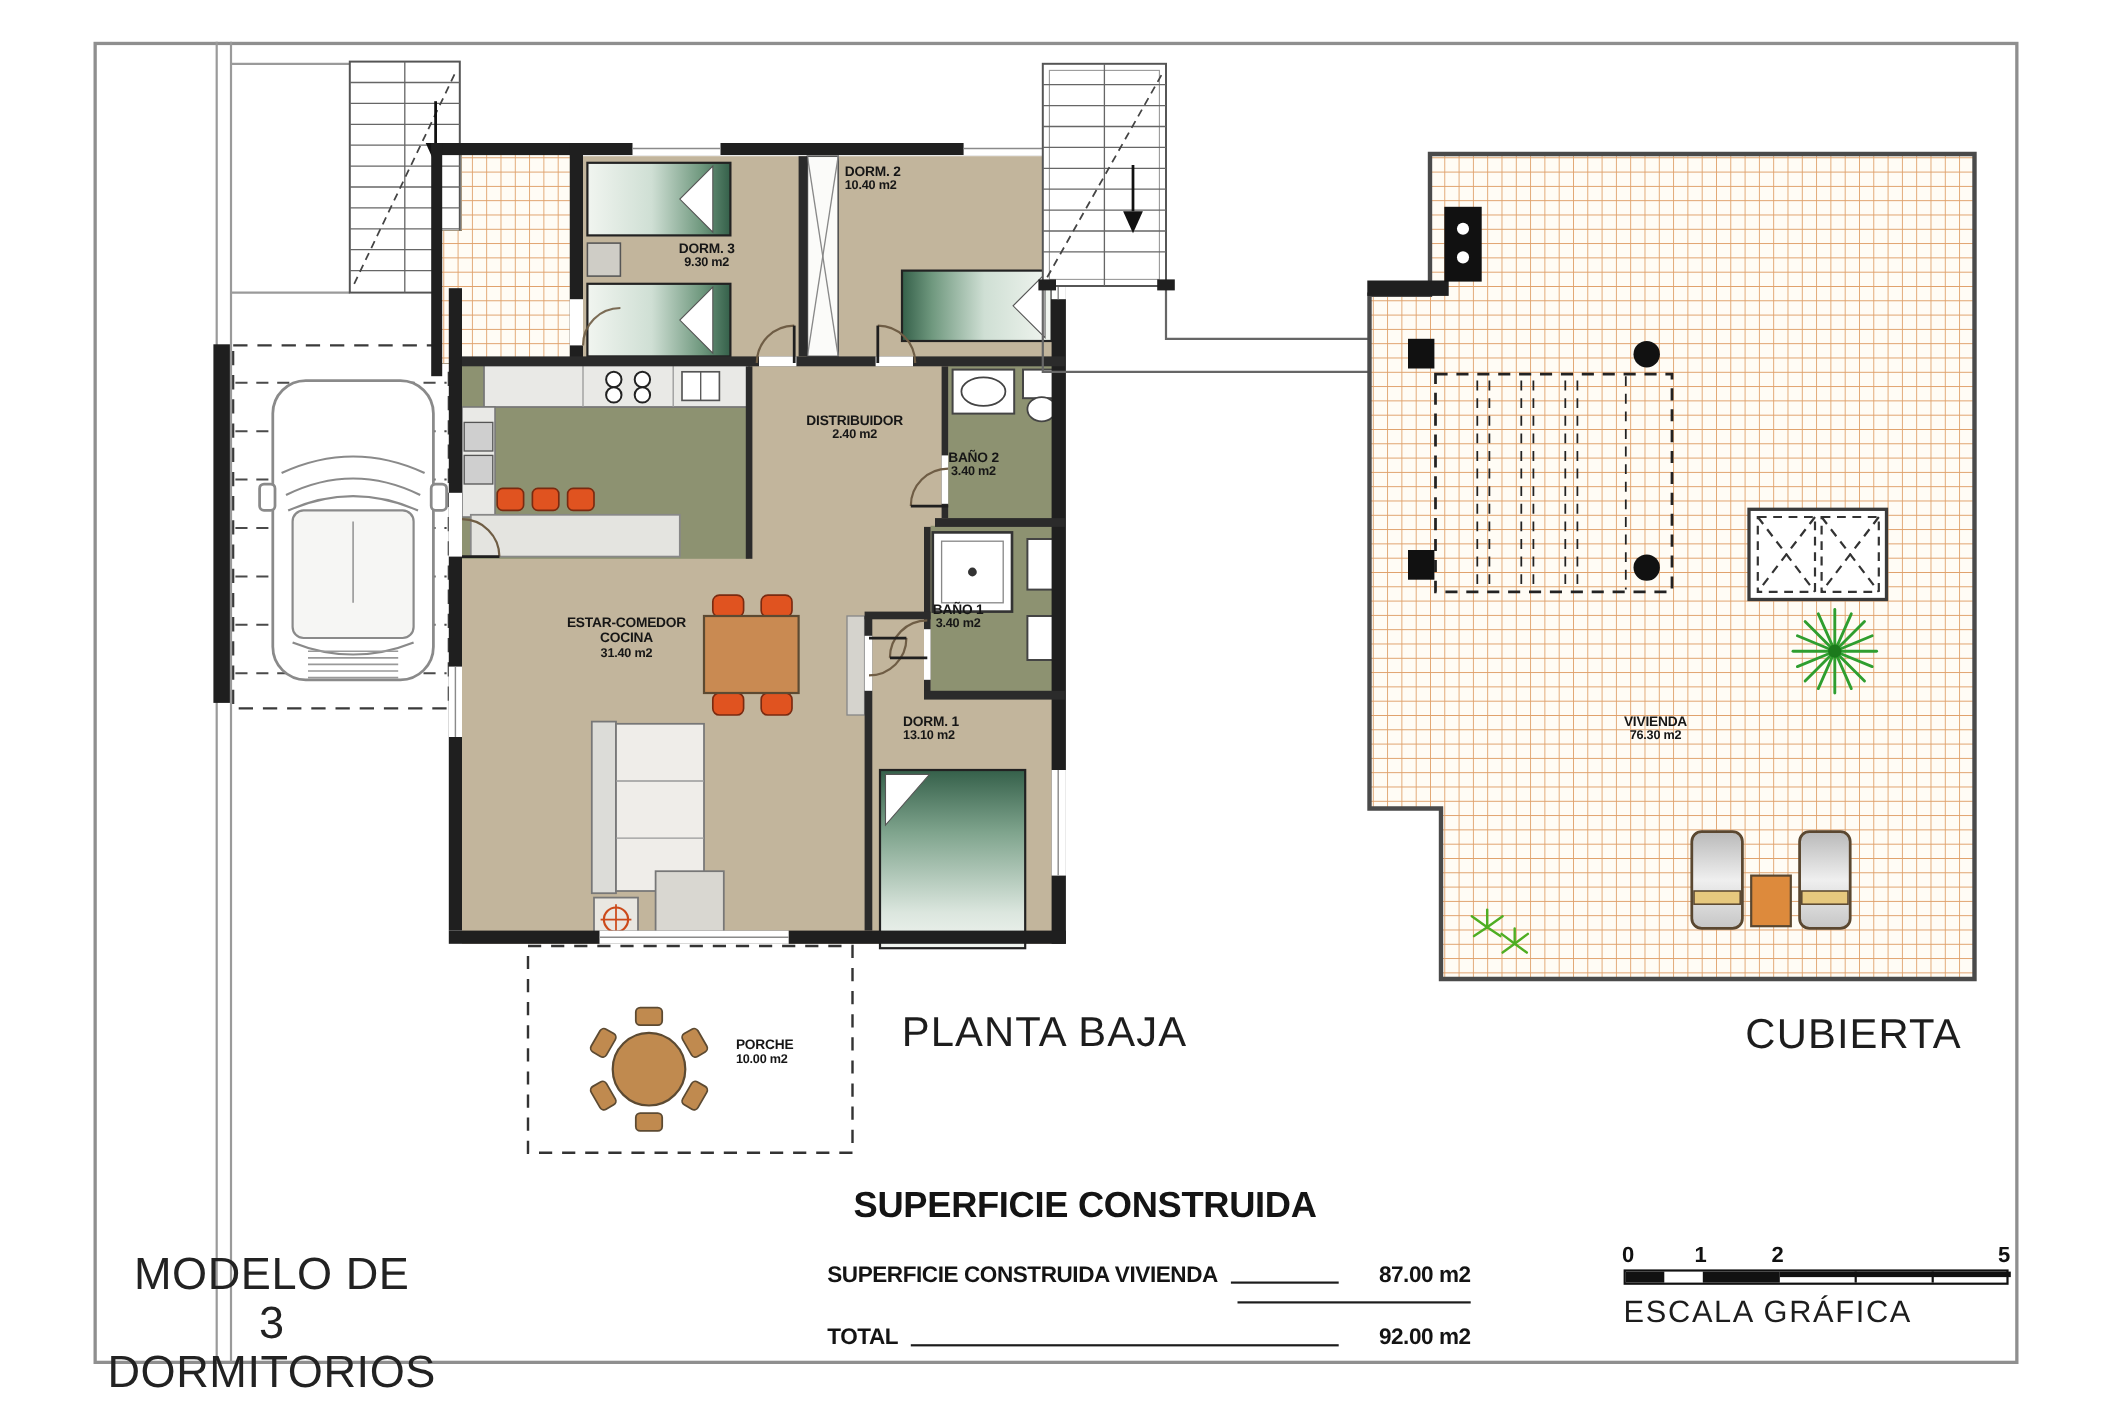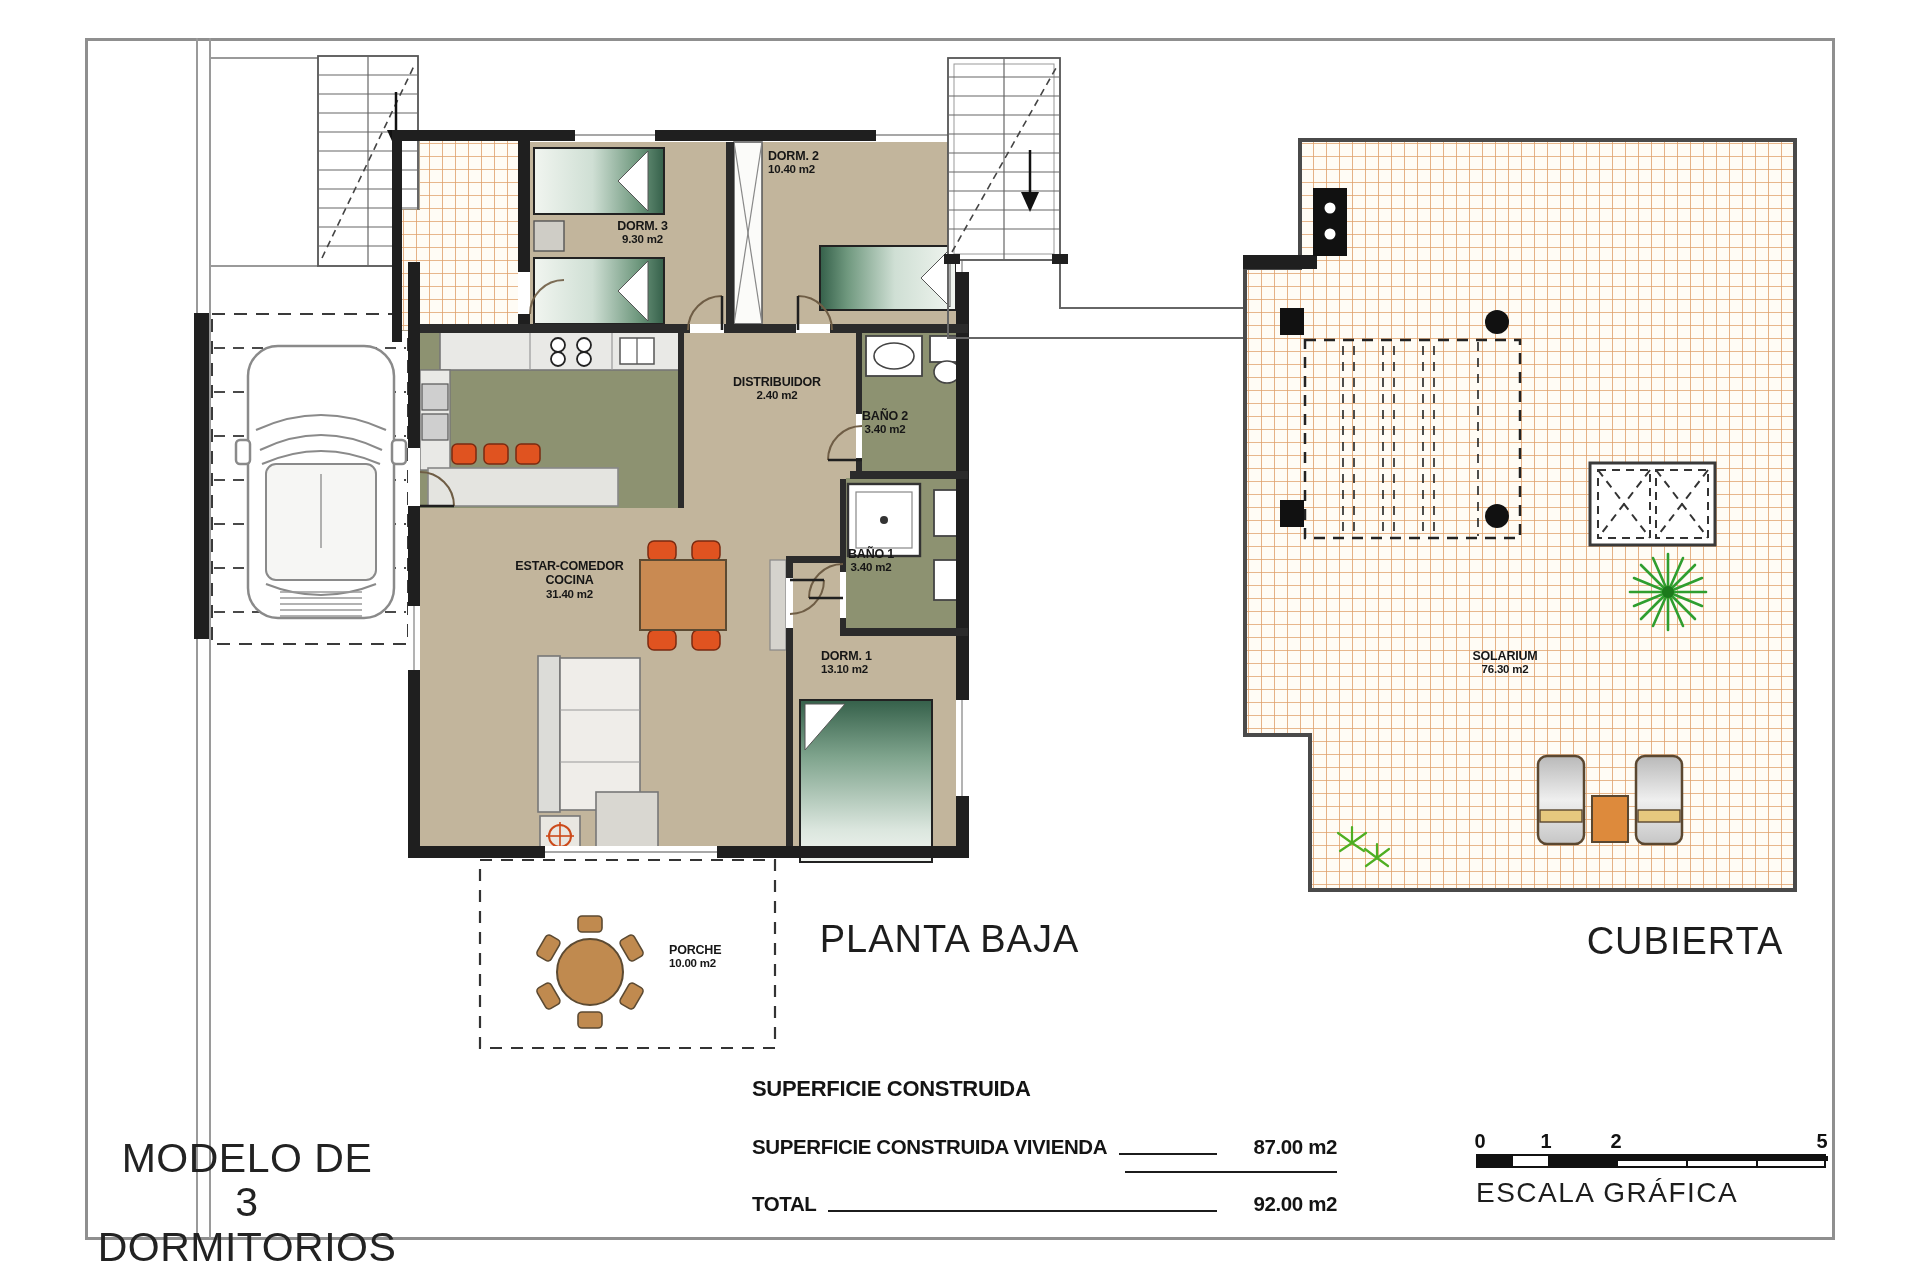--- a/index.html
+++ b/index.html
@@ -11,21 +11,21 @@
   .lbl{position:absolute;font-weight:700;color:#161616;text-align:center;line-height:1.14;
     letter-spacing:-0.2px;}
   .lbl .name{font-size:12.5px;display:block;}
   .lbl .area{font-size:11.5px;display:block;}
   .lbl.left{text-align:left;}
   .plan-title{position:absolute;font-size:38px;font-weight:400;color:#1d1d1d;
     text-align:center;letter-spacing:1px;}
   #model-title{position:absolute;left:92px;top:1136px;width:310px;text-align:center;
     font-size:41px;font-weight:400;color:#222;line-height:1.08;letter-spacing:0.5px;}
   #summary{position:absolute;left:752px;top:1076px;width:585px;color:#141414;}
-  #summary .hdr{font-size:22px;font-weight:700;margin-bottom:20px;letter-spacing:-0.3px;}
+  #summary .hdr{font-size:33px;font-weight:700;margin-bottom:20px;letter-spacing:-0.3px;margin-left:24px;}
   .srow{display:flex;align-items:flex-end;font-size:20.5px;font-weight:700;height:29px;
     letter-spacing:-0.4px;margin-top:28px;}
   .srow .rline{flex:1;border-bottom:2px solid #1c1c1c;margin:0 8px 4px 12px;}
   .srow .rval{width:112px;text-align:right;}
   #subtotal-rule{margin-left:auto;width:212px;border-top:2px solid #1c1c1c;margin-top:12px;}
   #total-row{margin-top:14px;}
   #scale-area{position:absolute;left:1476px;top:1130px;width:360px;color:#111;}
   #scale-ticks{position:relative;height:24px;font-size:20px;font-weight:700;}
   #scale-ticks span{position:absolute;transform:translateX(-50%);}
   #scale-bar{position:relative;width:350px;height:14px;border:2px solid #111;
@@ -441,21 +441,21 @@
   <div class="lbl" style="left:497px;top:559px;width:145px;">
     <span class="name">ESTAR-COMEDOR</span>
     <span class="name">COCINA</span>
     <span class="area">31.40 m2</span>
   </div>
   <div class="lbl left" style="left:669px;top:943px;width:95px;">
     <span class="name">PORCHE</span>
     <span class="area">10.00 m2</span>
   </div>
   <div class="lbl" style="left:1452px;top:649px;width:106px;">
-    <span class="name">SOLARIUM</span>
+    <span class="name">VIVIENDA</span>
     <span class="area">76.30 m2</span>
   </div>
 
   <div class="plan-title" style="left:812px;top:918px;width:275px;">PLANTA BAJA</div>
   <div class="plan-title" style="left:1570px;top:920px;width:230px;">CUBIERTA</div>
 
   <div id="model-title">
     <div>MODELO DE</div>
     <div>3 DORMITORIOS</div>
   </div>

